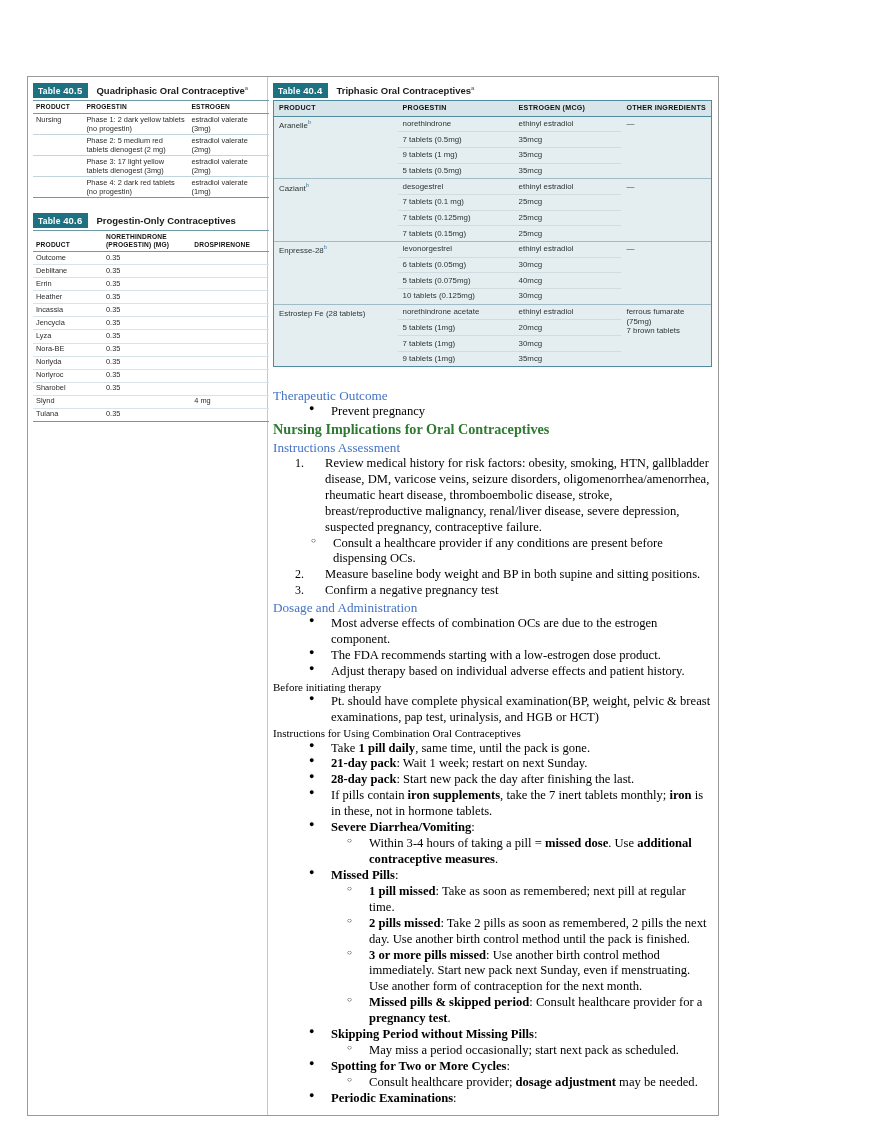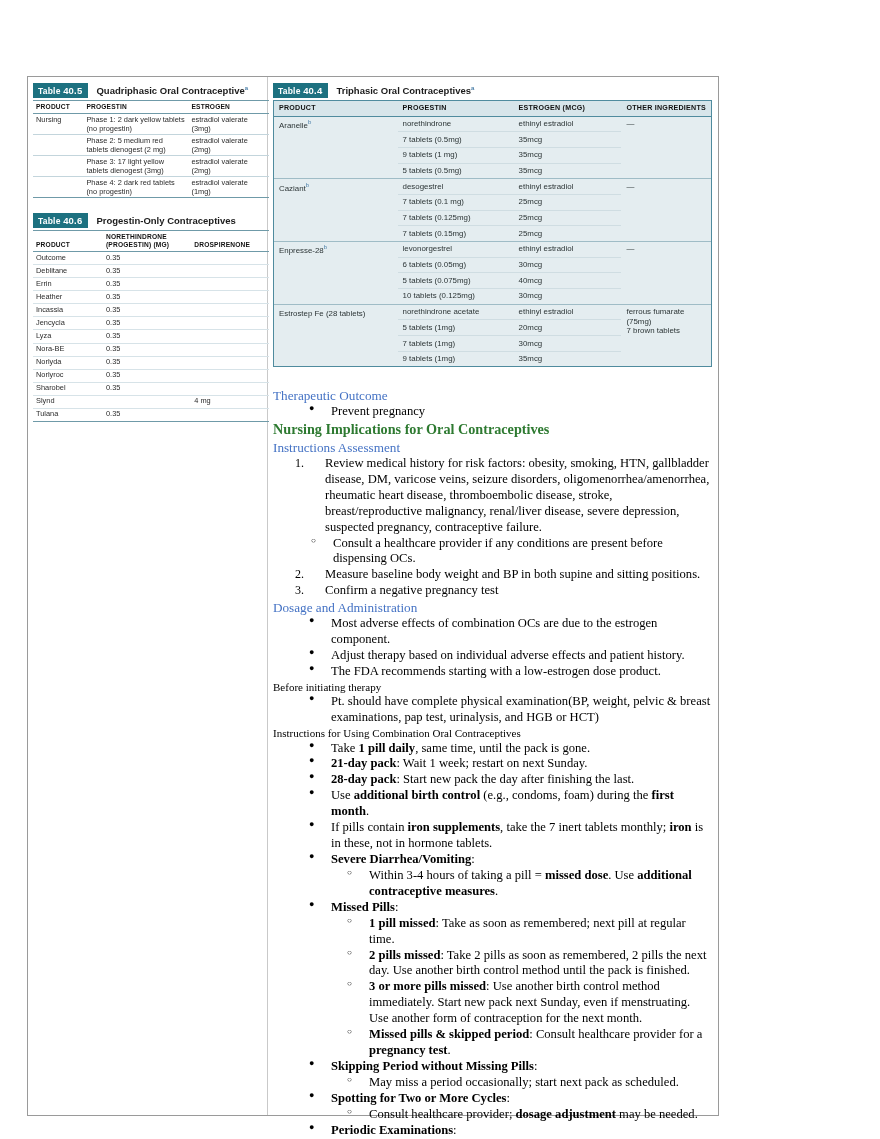--- a/index.html
+++ b/index.html
@@ -342,35 +342,34 @@
           <ul class="lvl2" style="padding-left:16px">
             <li><span style="display:inline-block">Consult a healthcare provider if any conditions are present before dispensing OCs.</span></li>
           </ul>
           <li>Measure baseline body weight and BP in both supine and sitting positions.</li>
           <li>Confirm a negative pregnancy test</li>
         </ol>
 
         <div class="h-blue">Dosage and Administration</div>
         <ul class="lvl1">
           <li>Most adverse effects of combination OCs are due to the estrogen component.</li>
+          <li>The FDA recommends starting with a low-estrogen dose product.</li>
           <li>Adjust therapy based on individual adverse effects and patient history.</li>
-          <li>The FDA recommends starting with a low-estrogen dose product.</li>
         </ul>
 
         <div class="plain">Before initiating therapy</div>
         <ul class="lvl1">
           <li>Pt. should have complete physical examination(BP, weight, pelvic &amp; breast examinations, pap test, urinalysis, and HGB or HCT)</li>
         </ul>
 
         <div class="plain">Instructions for Using Combination Oral Contraceptives</div>
         <ul class="lvl1">
           <li><span>Take </span><b>1 pill daily</b><span>, same time, until the pack is gone.</span></li>
           <li><b>21-day pack</b><span>: Wait 1 week; restart on next Sunday.</span></li>
           <li><b>28-day pack</b><span>: Start new pack the day after finishing the last.</span></li>
-          <li><span>Use </span><b>additional birth control</b><span> (e.g., condoms, foam) during the </span><b>first month</b><span>.</span></li>
           <li><span>If pills contain </span><b>iron supplements</b><span>, take the 7 inert tablets monthly; </span><b>iron</b><span> is in these, not in hormone tablets.</span></li>
 
           <li><b>Severe Diarrhea/Vomiting</b><span>:</span></li>
           <ul class="lvl2">
             <li><span>Within 3-4 hours of taking a pill = </span><b>missed dose</b><span>. Use </span><b>additional contraceptive measures</b><span>.</span></li>
           </ul>
 
           <li><b>Missed Pills</b><span>:</span></li>
           <ul class="lvl2">
             <li><b>1 pill missed</b><span>: Take as soon as remembered; next pill at regular time.</span></li>

